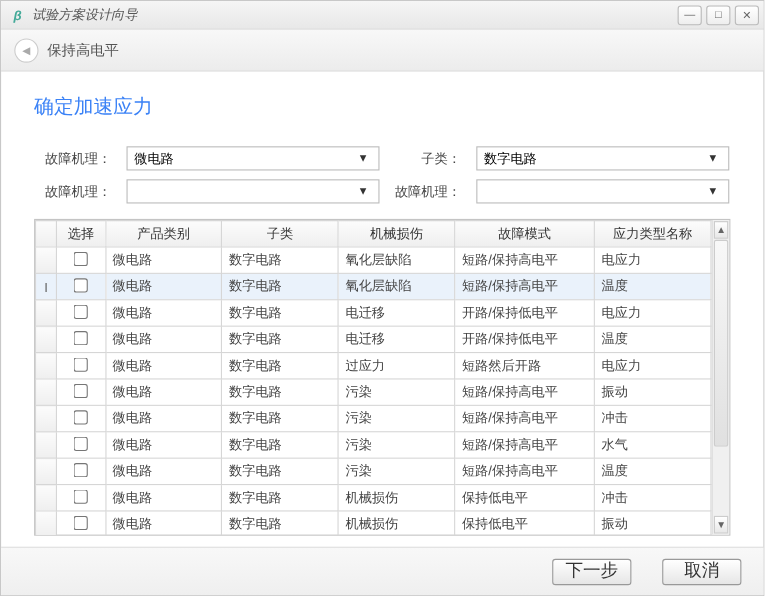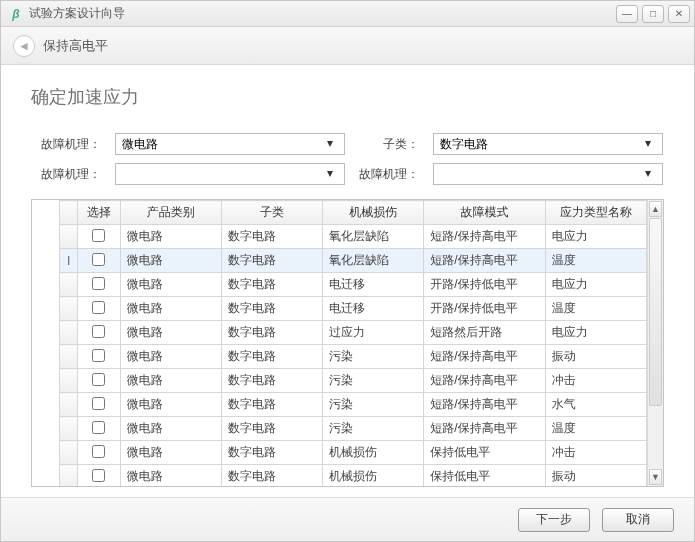--- a/index.html
+++ b/index.html
@@ -1,54 +1,54 @@
 <!DOCTYPE html>
 <html><head>
 <meta charset="utf-8">
 <style>
 * { box-sizing: border-box; margin: 0; padding: 0; }
 body { font-family: "Microsoft YaHei", "SimSun", sans-serif; font-size: 12px; background: #e8e8e8; width: 695px; height: 542px; overflow: hidden; }
 .window { width: 695px; height: 542px; background: #fff; border: 1px solid #c8c8c8; display: flex; flex-direction: column; }
 .title-bar { height: 26px; background: linear-gradient(#f5f5f5, #e8e8e8); display: flex; align-items: center; padding: 0 4px 0 8px; border-bottom: 1px solid #d0d0d0; }
 .title-bar .logo { width: 14px; height: 14px; margin-right: 6px; display: flex; align-items: center; justify-content: center; color: #4a9; font-weight: bold; font-style: italic; }
-.title-bar .title { flex: 1; color: #555; }
+.title-bar .title { flex: 1; color: #555; font-style: italic; }
 .win-btns { display: flex; gap: 4px; }
 .win-btn { width: 22px; height: 18px; border: 1px solid #bbb; background: linear-gradient(#fff,#eee); border-radius: 3px; display: flex; align-items: center; justify-content: center; font-size: 10px; color: #666; cursor: pointer; }
 .sub-header { height: 38px; background: linear-gradient(#f8f8f8,#ececec); display: flex; align-items: center; padding: 0 12px; border-bottom: 1px solid #d8d8d8; gap: 8px; }
 .back-btn { width: 22px; height: 22px; border: 1px solid #ccc; border-radius: 11px; background: #fff; display: flex; align-items: center; justify-content: center; color: #aaa; cursor: pointer; }
 .sub-title { color: #555; font-size: 13px; }
 .content { flex: 1; padding: 20px 30px 10px 30px; overflow: hidden; display: flex; flex-direction: column; }
-.section-title { color: #737373; font-size: 18px; margin-bottom: 24px; }
+.section-title { color: #3b82f6; font-size: 18px; margin-bottom: 24px; }
 .filters { display: grid; grid-template-columns: 70px 230px 60px 230px; gap: 8px 14px; align-items: center; margin-bottom: 14px; font-size: 12px; color: #444; }
 .filters label { text-align: right; }
 .combo { position: relative; width: 100%; }
 .combo input { width: 100%; height: 22px; border: 1px solid #bbb; padding: 0 20px 0 6px; font-size: 12px; background: #fff; }
 .combo .arrow { position: absolute; right: 4px; top: 3px; width: 14px; height: 14px; color: #333; pointer-events: none; }
 .table-wrap { flex: 1; border: 1px solid #c4c4c4; overflow: hidden; display: flex; }
-.table-scroll { flex: 1; overflow-y: auto; overflow-x: hidden; margin-left: 27px; }
+.table-scroll { flex: 1; overflow-y: auto; overflow-x: hidden; }
 table { width: 100%; border-collapse: collapse; table-layout: fixed; }
 th, td { border: 1px solid #d6d6d6; padding: 3px 6px; overflow: hidden; white-space: nowrap; text-overflow: ellipsis; height: 22px; font-size: 12px; }
 th { background: linear-gradient(#fcfcfc,#efefef); font-weight: normal; color: #333; text-align: center; }
 td { color: #444; }
 .col-indicator { width: 18px; }
 .col-select { width: 42px; text-align: center; }
 .col-a { width: 100px; }
 .col-b { width: 100px; }
 .col-c { width: 100px; }
 .col-d { width: 120px; }
 .col-e { width: 100px; }
 tbody tr.highlight td { background: #eaf2fb; }
 tbody td.indicator { text-align: center; color: #666; background: linear-gradient(#fcfcfc,#efefef); }
 input[type=checkbox] { width: 13px; height: 13px; cursor: pointer; }
 .scroll-strip { width: 16px; background: #f0f0f0; border-left: 1px solid #ddd; display: flex; flex-direction: column; }
 .scroll-arrow { height: 16px; display: flex; align-items: center; justify-content: center; font-size: 9px; color: #666; background: linear-gradient(#fff,#e8e8e8); border: 1px solid #ccc; margin: 1px; }
 .scroll-track { flex: 1; position: relative; }
 .scroll-thumb { position: absolute; left: 1px; right: 1px; top: 0; height: 75%; background: linear-gradient(#f8f8f8,#e0e0e0); border: 1px solid #ccc; border-radius: 2px; }
 .footer { height: 44px; border-top: 1px solid #ddd; display: flex; align-items: center; justify-content: flex-end; padding: 0 20px; gap: 12px; background: linear-gradient(#f8f8f8,#efefef); }
-.btn { min-width: 72px; height: 24px; border: 1px solid #999; background: linear-gradient(#fff,#e6e6e6); border-radius: 3px; cursor: pointer; font-size: 12px; color: #333; }
+.btn { min-width: 72px; height: 24px; border: 1px solid #999; background: linear-gradient(#fff,#e6e6e6); border-radius: 3px; cursor: pointer; font-size: 16px; color: #333; margin-left: 16px; }
 </style>
 </head>
 <body>
 
 <div class="window">
   <div class="title-bar">
     <span class="logo">β</span>
     <span class="title">试验方案设计向导</span>
     <div class="win-btns">
       <div class="win-btn">—</div>

